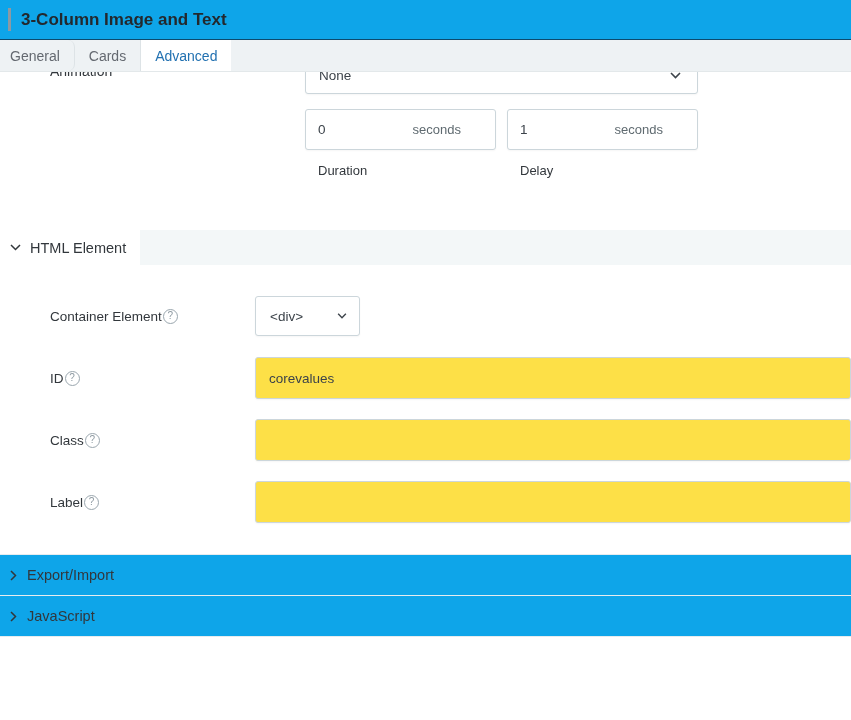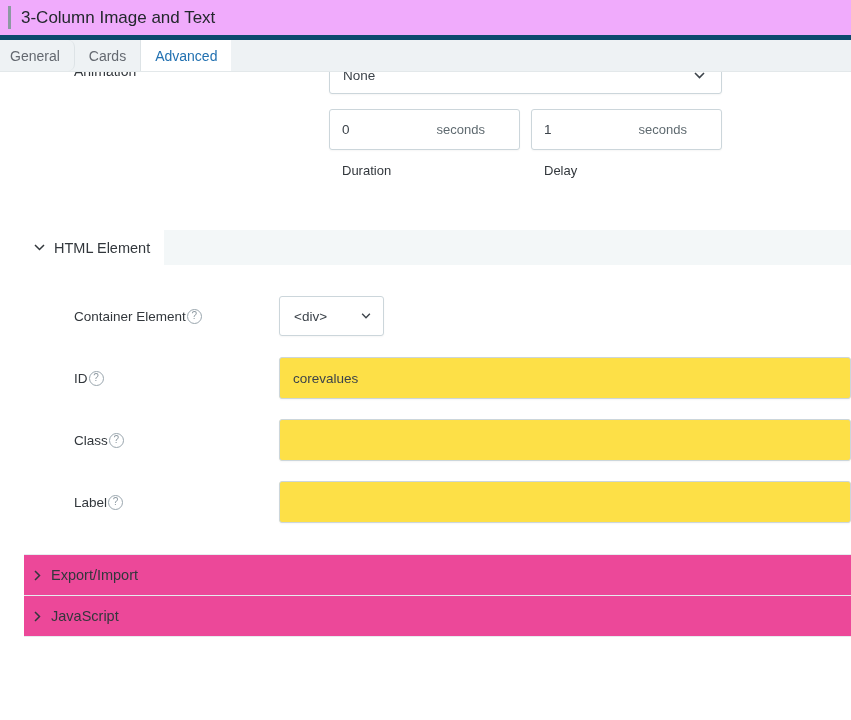--- a/index.html
+++ b/index.html
@@ -2,35 +2,35 @@
 <html><head>
 <meta charset="utf-8">
 <style>
   * { margin:0; padding:0; box-sizing:border-box; }
   html,body { width:851px; height:720px; overflow:hidden; background:#fff;
     font-family:"Liberation Sans", sans-serif; color:#32373c; }
 
   .screen { width:851px; height:720px; background:#fff; position:relative; overflow:hidden; }
 
   
-  .titlebar { height:40px; display:flex; align-items:center; background:#f0abfc;
-    border-bottom:5px solid #0c4a6e; }
+  .titlebar { height:40px; display:flex; align-items:center; background:#0ea5e9;
+    border-bottom:1px solid #0c4a6e;font-weight:bold; }
   .accent-bar { width:3px; height:23px; background:#8d99a3; margin-left:8px; }
   .page-title { margin-left:10px; font-size:17px; color:#23282d; }
 
   
   .tabbar { height:32px; background:#eef2f4; border-bottom:1px solid #e3e8ea;
     display:flex; align-items:stretch; position:relative; z-index:3; }
   .tab { display:flex; align-items:center; padding:0 14px; font-size:14px;
     color:#646970; cursor:pointer; border-right:1px solid #dde3e6; }
   .tab.first { padding-left:10px;border-radius:7px; }
   .tab.active { background:#ffffff; color:#2271b1; border-right:none; }
 
   
-  .content { position:relative; height:648px; background:#fff; overflow:hidden;margin-left:24px; }
+  .content { position:relative; height:648px; background:#fff; overflow:hidden; }
 
   .anim-label { position:absolute; top:-9px; left:50px; font-size:14px; color:#32373c; }
 
   .select-box { border:1px solid #ccd6db; border-radius:3px; background:#fff;
     display:flex; align-items:center; justify-content:space-between;
     font-size:13.5px; color:#3c434a; box-shadow:0 1px 2px rgba(0,0,0,0.04); cursor:pointer; }
   .anim-select { position:absolute; top:-15px; left:305px; width:393px; height:37px;
     padding:0 16px 0 13px; }
 
   .spacer-top { height:37px; }
@@ -46,21 +46,21 @@
 
   
   .section-head { height:35px; display:flex; align-items:center; background:#f3f7f8;
     cursor:pointer; }
   .section-head.expanded { margin-top:52px; }
   .head-chip { background:#fff; height:100%; display:flex; align-items:center;
     padding:0 14px 0 10px; }
   .head-title { margin-left:9px; font-size:14.5px; color:#32373c; }
 
   .collapsed-row { height:41px; display:flex; align-items:center; padding-left:10px;
-    border-top:1px solid #e6ecef; background:#ec4899; cursor:pointer; }
+    border-top:1px solid #e6ecef; background:#0ea5e9; cursor:pointer; }
   .collapsed-row .head-title { margin-left:10px; }
   .collapsed-bottom { border-top:1px solid #e6ecef; }
 
   
   .fields { padding:30px 0 31px 0; background:#fff; }
   .field-row { display:flex; align-items:center; margin-bottom:20px; min-height:42px; }
   .field-row:last-child { margin-bottom:0; }
   .field-label { width:255px; padding-left:50px; font-size:13.5px; color:#32373c;
     display:flex; align-items:center; gap:1px; flex-shrink:0; }
   .help { width:15px; height:15px; border:1px solid #9aa6ae; border-radius:50%;

